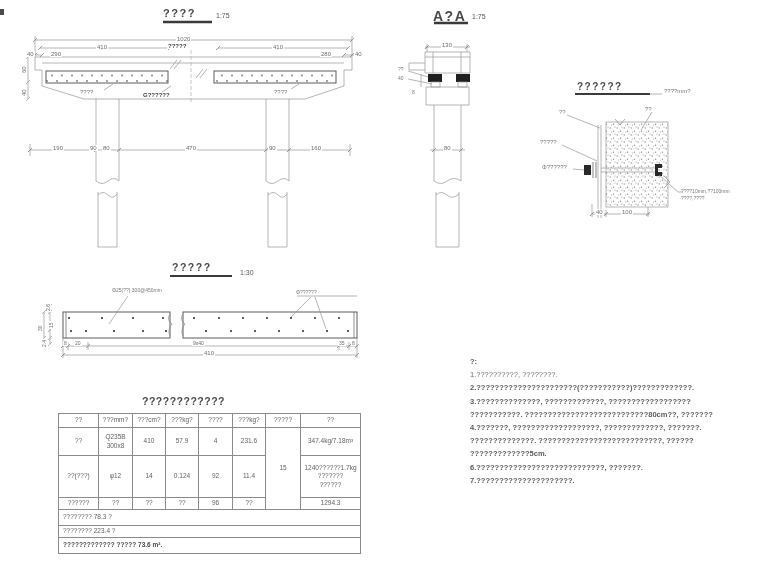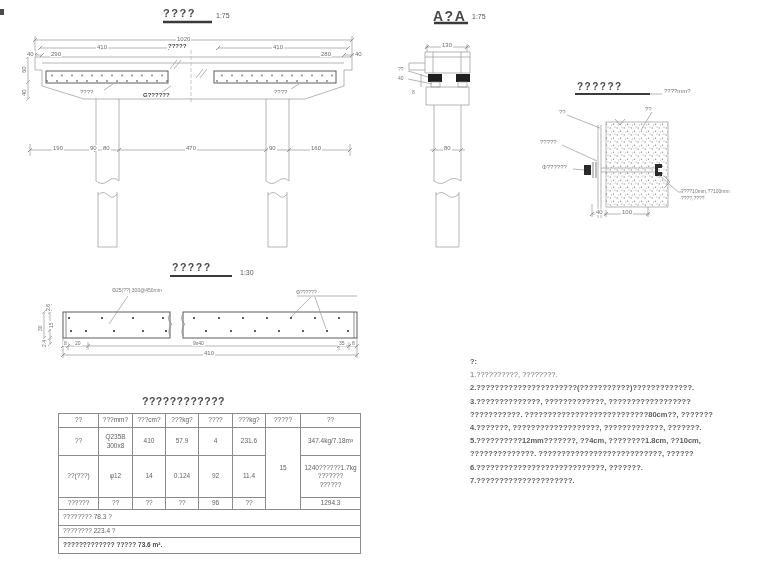--- a/index.html
+++ b/index.html
@@ -298,19 +298,19 @@
   </tbody>
     </table>
 
   <div id="notes">
     <div class="b">?:</div>
     <div>1.??????????, ????????.</div>
     <div class="b">2.??????????????????????(???????????)?????????????.</div>
     <div class="b">3.??????????????, ?????????????, ??????????????????</div>
     <div class="b">???????????. ???????????????????????????80cm??, ???????</div>
     <div class="b">4.???????, ???????????????????, ?????????????, ???????.</div>
-    <div class="b">5.??????????12mm???????, ??4cm, ????????1.8cm, ??10cm,</div>
     <div class="b">??????????????. ???????????????????????????, ??????</div>
+    <div class="b">?????????????5cm.</div>
     <div class="b">6.????????????????????????????, ???????.</div>
     <div class="b">7.?????????????????????.</div>
   </div>
 
 </div>
 
 </body></html>

